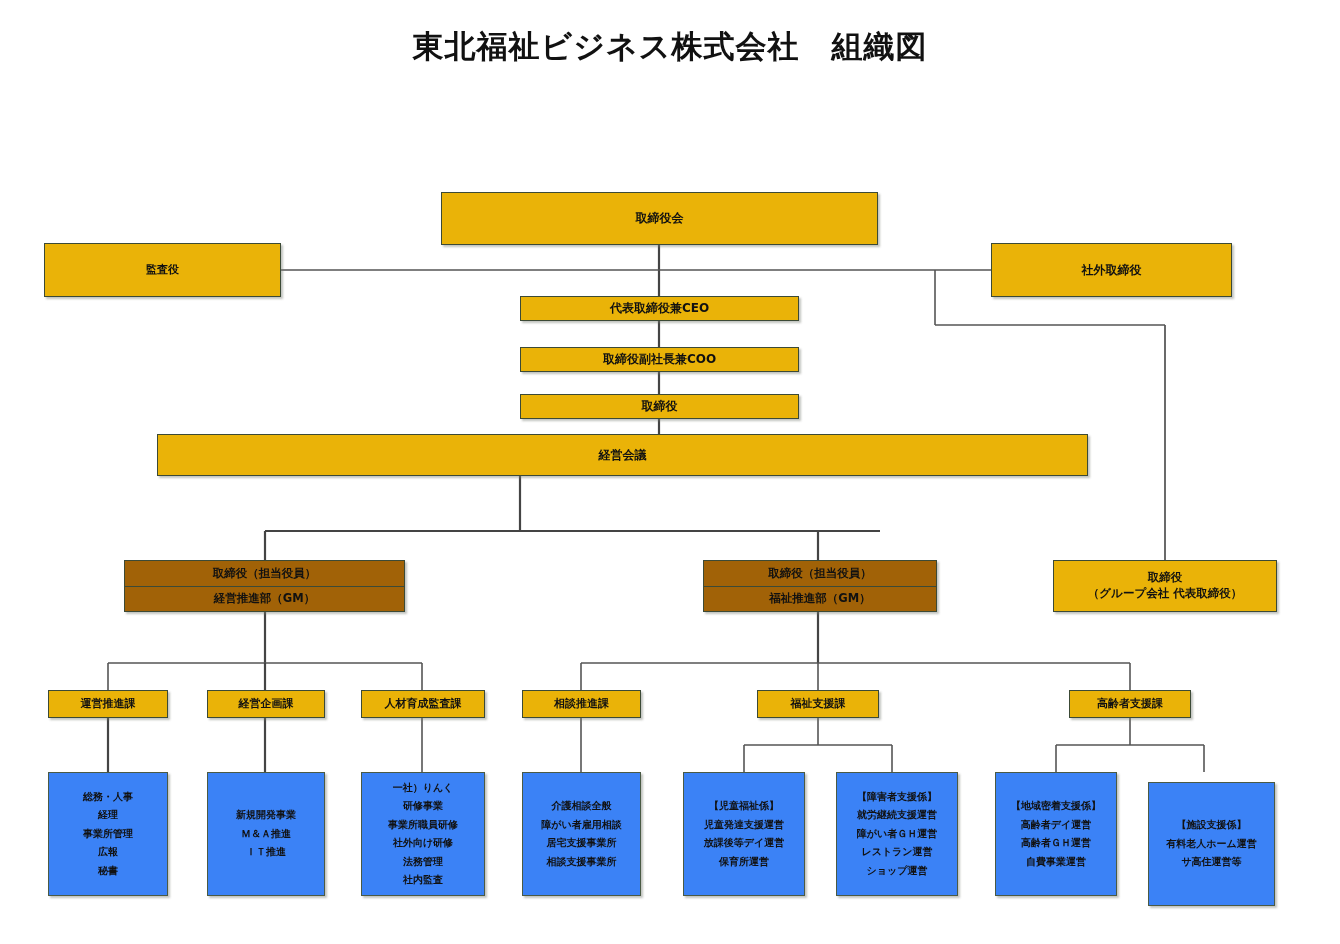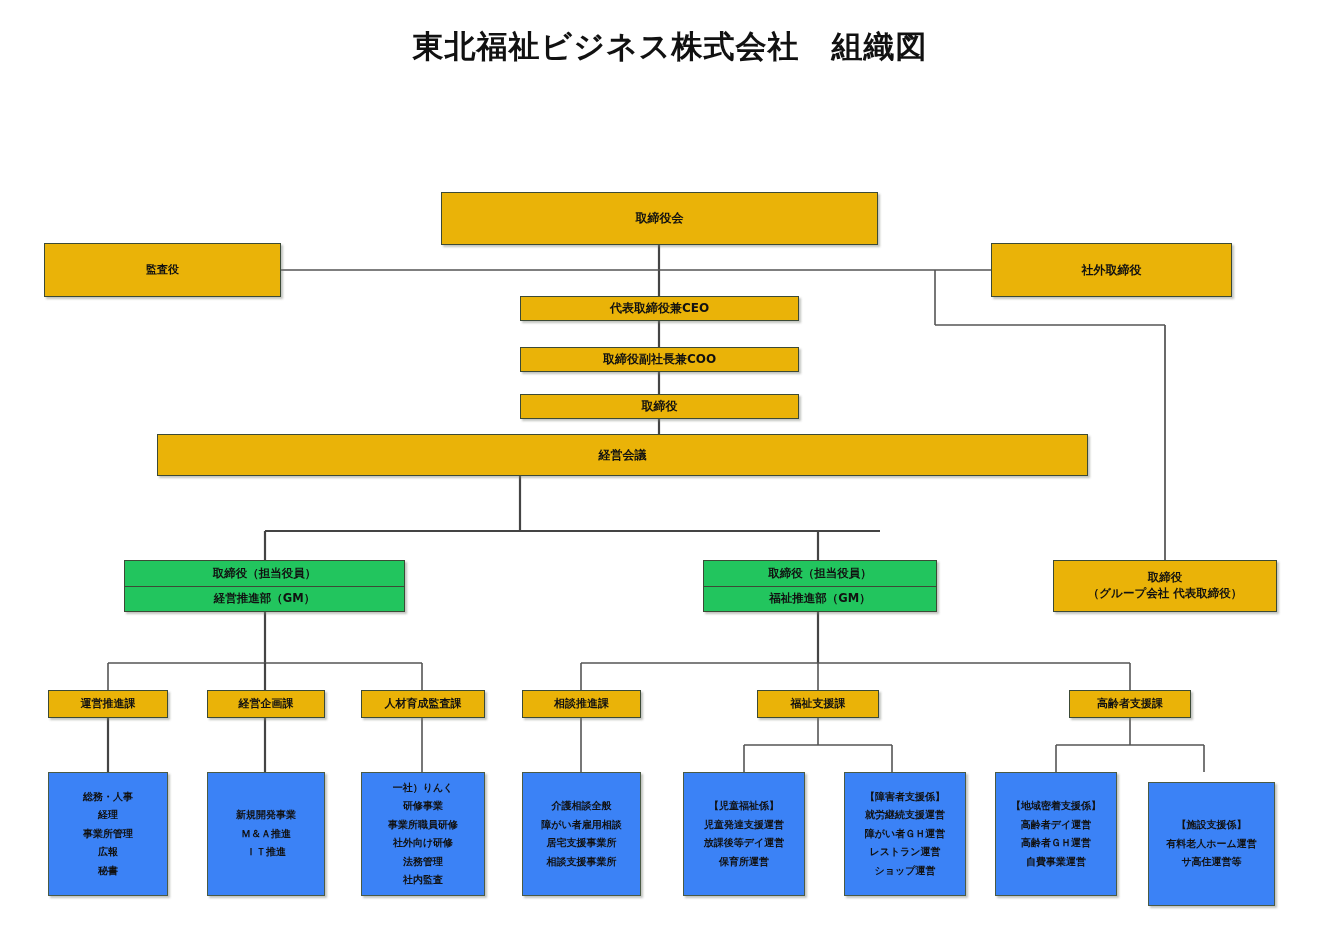--- a/index.html
+++ b/index.html
@@ -59,21 +59,21 @@
     z-index: 2;
   }
   .node .line { display: block; white-space: nowrap; }
 
   
   .stack {
     position: absolute;
     z-index: 2;
     box-sizing: border-box;
     border: 1.5px solid #3c4a36;
-    background: #22c55e;
+    background: #a16207;
     box-shadow: 2px 2px 2px rgba(120,125,115,0.45);
     display: flex;
     flex-direction: column;
   }
   .stack > .cell {
     flex: 1 1 50%;
     display: flex;
     align-items: center;
     justify-content: center;
     font-size: 11.5px;
@@ -273,21 +273,21 @@
     <span class="line">相談支援事業所</span>
   </div>
 
   <div class="leaf" style="left:683px; top:772px; width:122px; height:124px;">
     <span class="line">【児童福祉係】</span>
     <span class="line">児童発達支援運営</span>
     <span class="line">放課後等デイ運営</span>
     <span class="line">保育所運営</span>
   </div>
 
-  <div class="leaf" style="left:836px; top:772px; width:122px; height:124px;margin-left:8px;">
+  <div class="leaf" style="left:836px; top:772px; width:122px; height:124px;">
     <span class="line">【障害者支援係】</span>
     <span class="line">就労継続支援運営</span>
     <span class="line">障がい者ＧＨ運営</span>
     <span class="line">レストラン運営</span>
     <span class="line">ショップ運営</span>
   </div>
 
   <div class="leaf" style="left:995px; top:772px; width:122px; height:124px;">
     <span class="line">【地域密着支援係】</span>
     <span class="line">高齢者デイ運営</span>

